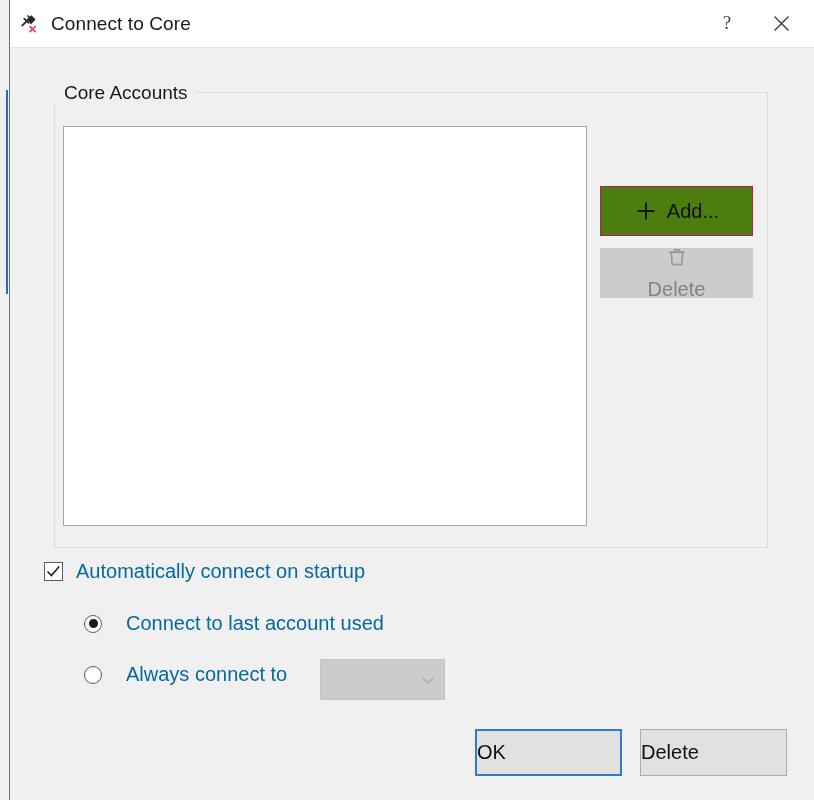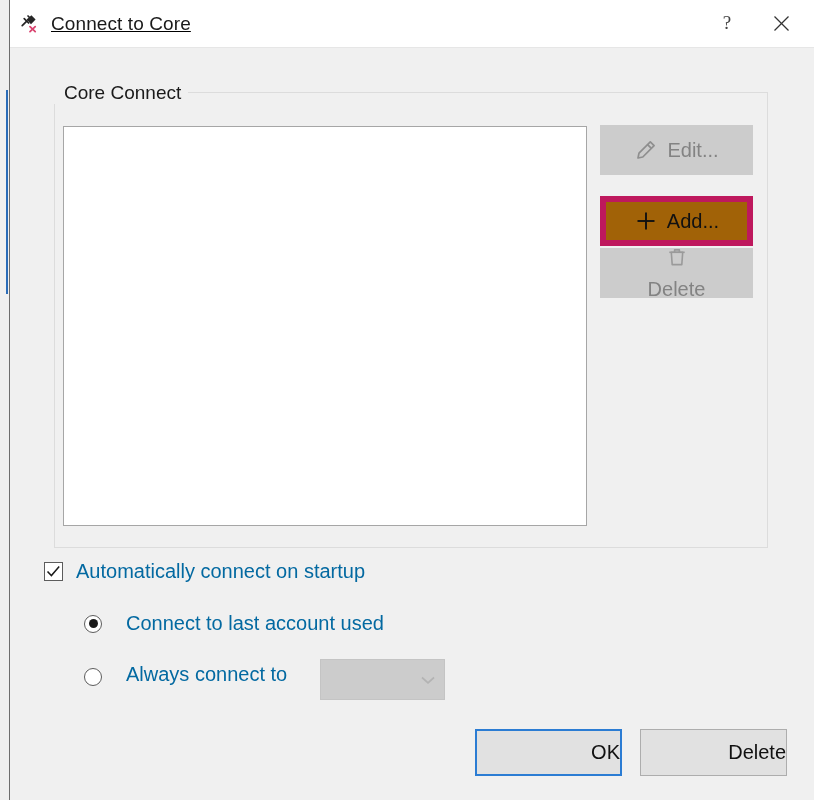--- a/index.html
+++ b/index.html
@@ -48,21 +48,20 @@
   }
 
   
   #titlebar {
     position: relative;
     height: 47px;
     background: #ffffff;
     border-bottom: 1px solid #e6e6e6;
     display: flex;
     align-items: center;
-    text-decoration: underline;
   }
   #title-icon {
     width: 22px;
     height: 22px;
     margin-left: 9px;
     margin-right: 10px;
     flex: 0 0 auto;
     display: block;
   }
   #title-text {
@@ -135,24 +134,23 @@
     box-sizing: border-box;
     display: flex;
     align-items: center;
     justify-content: center;
     gap: 9px;
     font-size: 20px;
     padding: 0;
     cursor: default;
   }
   .side-button.enabled {
-    background: #a16207;
-    border: 6px solid #be185d;
+    background: #4d7c0f;
+    border: 1px solid #be185d;
     color: #111111;
-    margin-top: 10px;
   }
   .side-button.disabled {
     background: #cccccc;
     border: 1px solid #cccccc;
     color: #838383;
   }
   #edit-button   { top: 125px; }
   #add-button    { top: 186px; }
   #delete-button { top: 248px; flex-direction: column; }
   .btn-icon { flex: 0 0 auto; display: block; }
@@ -188,21 +186,21 @@
   
   .radio-row {
     position: absolute;
     left: 74px;
     display: flex;
     align-items: center;
     gap: 24px;
     cursor: default;
   }
   #radio-last-used { top: 612px; }
-  #radio-always    { top: 663px; align-items: flex-end; }
+  #radio-always    { top: 663px; }
   .rb-circle {
     width: 18px;
     height: 18px;
     border: 1px solid #5c5c5c;
     border-radius: 50%;
     background: #ffffff;
     box-sizing: border-box;
     display: flex;
     align-items: center;
     justify-content: center;
@@ -243,21 +241,21 @@
     position: absolute;
     width: 147px;
     height: 47px;
     box-sizing: border-box;
     background: #e1e1e1;
     border: 1px solid #adadad;
     color: #111111;
     font-size: 20px;
     display: flex;
     align-items: center;
-    justify-content: flex-end;
+    justify-content: flex-start;
     padding: 0;
     cursor: default;
   }
   #ok-button {
     left: 465px;
     top: 729px;
     border: 2px solid #2b7cd3;
   }
   #cancel-button {
     left: 630px;
@@ -293,33 +291,24 @@
 
     <button id="close-button" class="titlebar-btn">
       <svg width="17" height="17" viewBox="0 0 17 17">
         <line x1="1.5" y1="1.5" x2="15.5" y2="15.5" stroke="#333" stroke-width="1.3"></line>
         <line x1="15.5" y1="1.5" x2="1.5" y2="15.5" stroke="#333" stroke-width="1.3"></line>
       </svg>
     </button>
   </div>
 
   <div id="group-core-accounts"></div>
-  <div id="group-legend">Core Connect</div>
+  <div id="group-legend">Core Accounts</div>
 
   <div id="accounts-listbox"></div>
 
-  <button id="edit-button" class="side-button disabled">
-    <svg class="btn-icon" width="24" height="24" viewBox="0 0 24 24">
-      <g fill="none" stroke="#8e8e8e" stroke-width="1.7" stroke-linejoin="round">
-        <path d="M16.3 3.9 L20.1 7.7 L8.8 19.0 L4.0 20.0 L5.0 15.2 Z"></path>
-        <line x1="13.6" y1="6.6" x2="17.4" y2="10.4"></line>
-      </g>
-    </svg>
-    <span class="btn-label">Edit...</span>
-  </button>
 
   <button id="add-button" class="side-button enabled">
     <svg class="btn-icon" width="24" height="24" viewBox="0 0 24 24">
       <line x1="12" y1="3.5" x2="12" y2="20.5" stroke="#111" stroke-width="1.9"></line>
       <line x1="3.5" y1="12" x2="20.5" y2="12" stroke="#111" stroke-width="1.9"></line>
     </svg>
     <span class="btn-label">Add...</span>
   </button>
 
   <button id="delete-button" class="side-button disabled">

